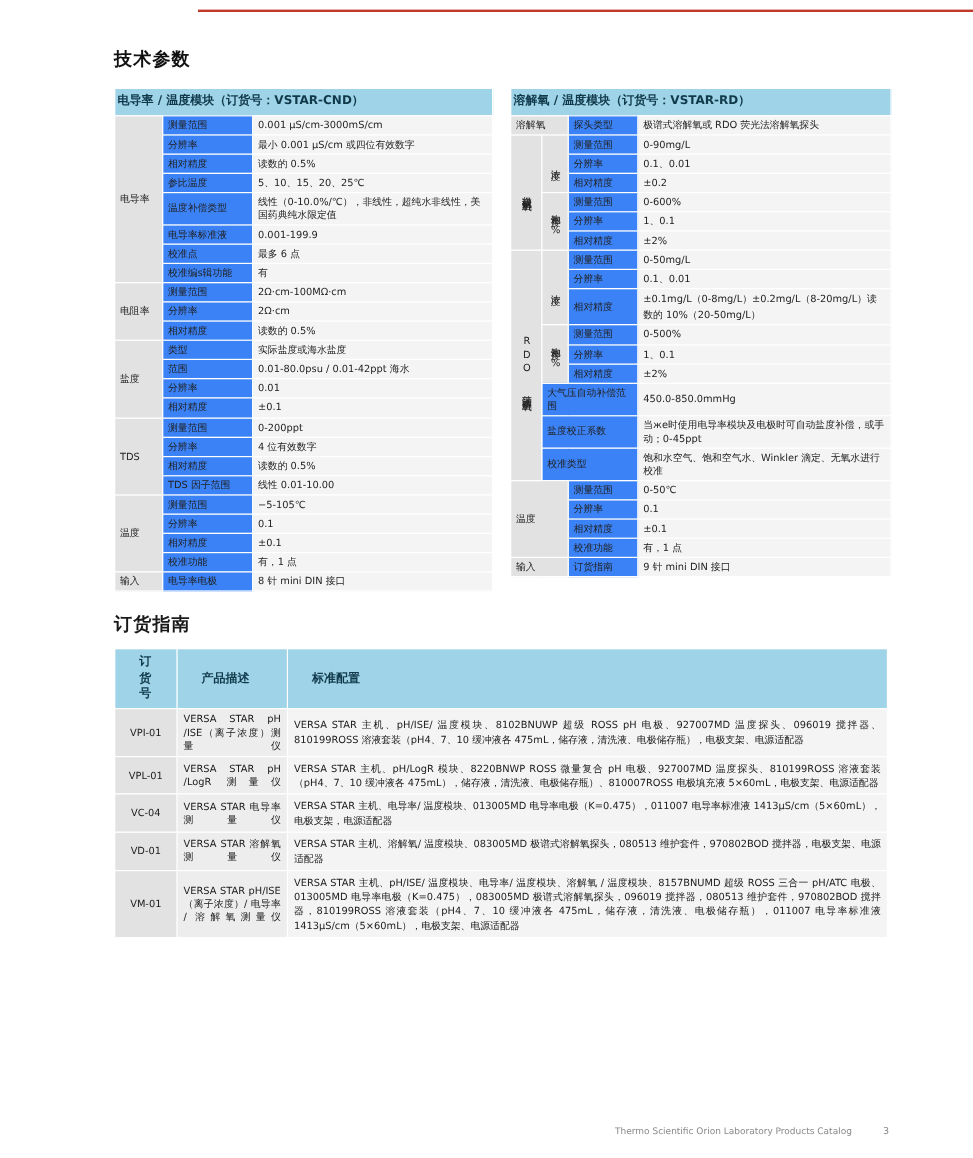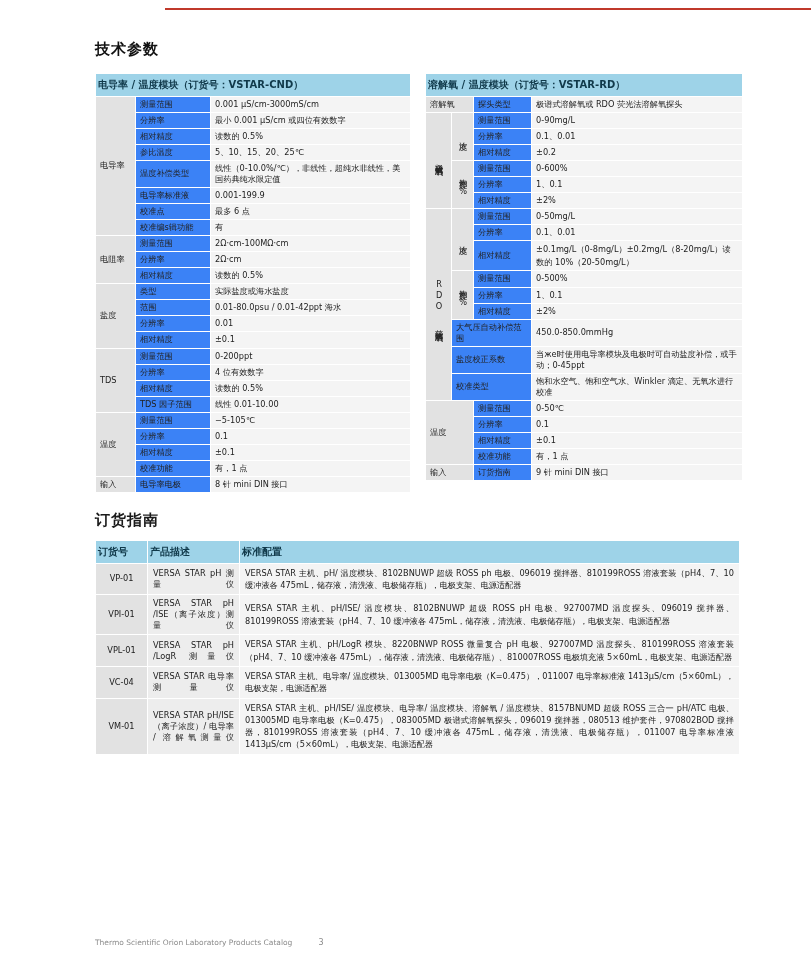--- a/index.html
+++ b/index.html
@@ -98,21 +98,21 @@
   table.order {
     width: 644px;
     font-size: 8.2px;
   }
   table.order td {
     border: 1px solid #ffffff;
     padding: 3px 5px;
     vertical-align: middle;
   }
   table.order .tbl-head td {
-    padding: 4px 2px;
+    padding: 4px 20px;
   }
   .ordno {
     background: #e2e2e2;
     text-align: center;
   }
   .prod {
     background: #ededed;
     text-align: justify;
     text-align-last: justify;
   }
@@ -122,20 +122,21 @@
     line-height: 1.5;
   }
   .footer {
     position: absolute;
     left: 0;
     bottom: 18px;
     width: 811px;
     padding: 0 70px 0 95px;
     box-sizing: border-box;
     display: flex;
+    justify-content: flex-end;
     align-items: center;
     font-size: 7.5px;
     color: #8a8a8a;
   }
   .footer .pg {
     margin-left: 26px;
     color: #8a8a8a;
     font-size: 8px;
   }
 </style>
@@ -393,40 +394,40 @@
       <col style="width:500px">
     </colgroup>
     <tbody>
       <tr class="tbl-head">
         <td>订货号</td>
         <td>产品描述</td>
         <td>标准配置</td>
       </tr>
 
       <tr>
-        <td class="ordno">VP-01</td>
-        <td class="prod">VERSA STAR pH 测量仪</td>
-        <td class="conf">VERSA STAR 主机、pH/ 温度模块、8102BNUWP 超级 ROSS ph 电极、096019 搅拌器、810199ROSS 溶液套装（pH4、7、10 缓冲液各 475mL，储存液，清洗液、电极储存瓶），电极支架、电源适配器</td>
-      </tr>
-      <tr>
         <td class="ordno">VPI-01</td>
         <td class="prod">VERSA STAR pH /ISE（离子浓度）测量仪</td>
         <td class="conf">VERSA STAR 主机、pH/ISE/ 温度模块、8102BNUWP 超级 ROSS pH 电极、927007MD 温度探头、096019 搅拌器、810199ROSS 溶液套装（pH4、7、10 缓冲液各 475mL，储存液，清洗液、电极储存瓶），电极支架、电源适配器</td>
       </tr>
       <tr>
         <td class="ordno">VPL-01</td>
         <td class="prod">VERSA STAR pH /LogR 测量仪</td>
         <td class="conf">VERSA STAR 主机、pH/LogR 模块、8220BNWP ROSS 微量复合 pH 电极、927007MD 温度探头、810199ROSS 溶液套装（pH4、7、10 缓冲液各 475mL），储存液，清洗液、电极储存瓶）、810007ROSS 电极填充液 5×60mL，电极支架、电源适配器</td>
       </tr>
       <tr>
         <td class="ordno">VC-04</td>
         <td class="prod">VERSA STAR 电导率测量仪</td>
         <td class="conf">VERSA STAR 主机、电导率/ 温度模块、013005MD 电导率电极（K=0.475），011007 电导率标准液 1413μS/cm（5×60mL），电极支架，电源适配器</td>
       </tr>
       <tr>
+        <td class="ordno">VD-01</td>
+        <td class="prod">VERSA STAR 溶解氧测量仪</td>
+        <td class="conf">VERSA STAR 主机、溶解氧/ 温度模块、083005MD 极谱式溶解氧探头，080513 维护套件，970802BOD 搅拌器，电极支架、电源适配器</td>
+      </tr>
+      <tr>
         <td class="ordno">VM-01</td>
         <td class="prod">VERSA STAR pH/ISE（离子浓度）/ 电导率 / 溶解氧测量仪</td>
         <td class="conf">VERSA STAR 主机、pH/ISE/ 温度模块、电导率/ 温度模块、溶解氧 / 温度模块、8157BNUMD 超级 ROSS 三合一 pH/ATC 电极、013005MD 电导率电极（K=0.475），083005MD 极谱式溶解氧探头，096019 搅拌器，080513 维护套件，970802BOD 搅拌器，810199ROSS 溶液套装（pH4、7、10 缓冲液各 475mL，储存液，清洗液、电极储存瓶），011007 电导率标准液 1413μS/cm（5×60mL），电极支架、电源适配器</td>
       </tr>
     </tbody>
   </table>
 
 </div>
 
 <div class="footer">

